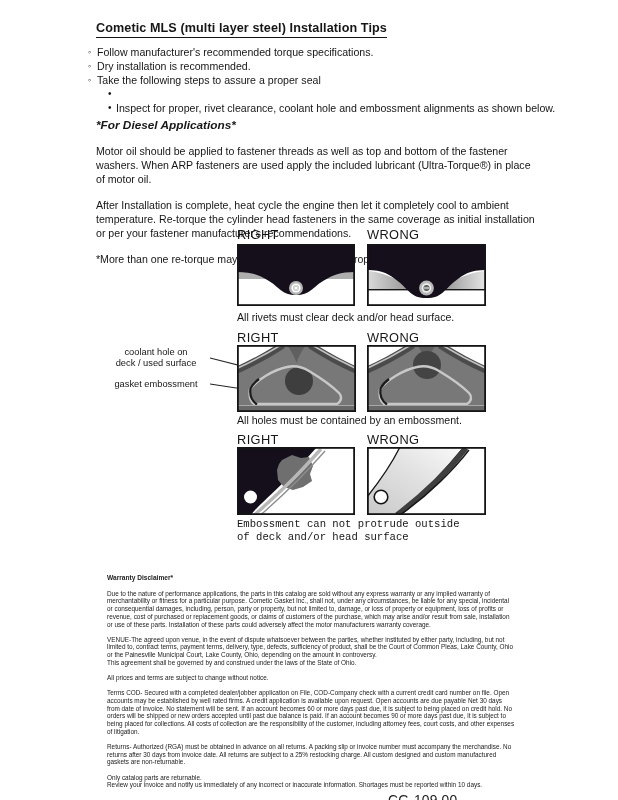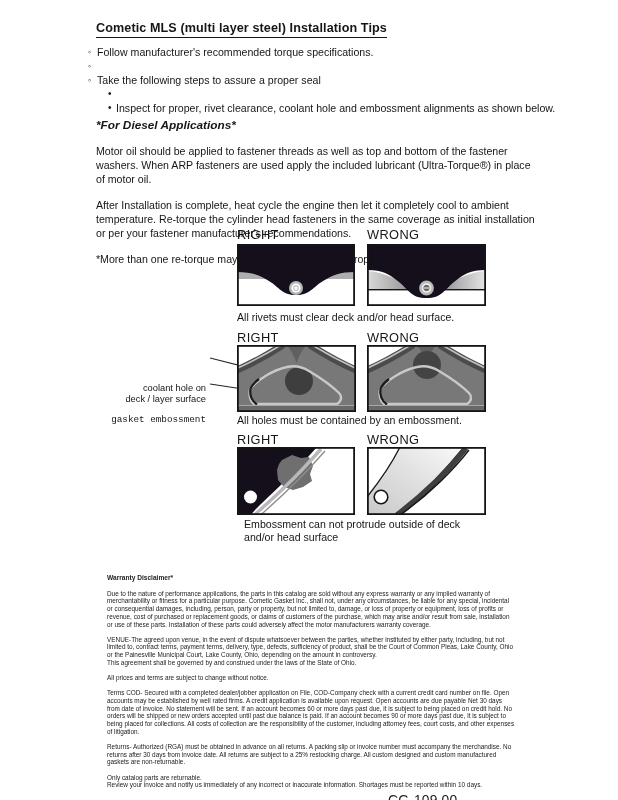--- a/index.html
+++ b/index.html
@@ -18,21 +18,21 @@
 
   .diesel{position:absolute;left:96px;top:118px;width:442px;font-size:10.6px;line-height:14px;}
   .diesel h2{font-size:11.8px;font-weight:bold;margin:0 0 9px 0;font-style:italic;}
   .diesel p{margin:12px 0 11px 0;}
 
   .dlabel{position:absolute;width:119px;font-size:12.8px;letter-spacing:.4px;}
   .dimg{position:absolute;display:block;}
   .dimg svg{display:block;}
   .dcaption{position:absolute;font-size:10.6px;line-height:12.5px;}
 
-  .callout{position:absolute;width:100px;text-align:right;font-size:9.3px;line-height:10.5px;margin-top:36px;}
+  .callout{position:absolute;width:100px;text-align:center;font-size:9.3px;line-height:10.5px;}
   .callout-lines{position:absolute;left:210px;top:354px;pointer-events:none;}
 
   .warranty{position:absolute;left:107px;top:574px;width:408px;font-size:6.4px;line-height:7.7px;color:#222;}
   .warranty h3{font-size:6.6px;font-weight:bold;margin:0 0 8px 0;}
   .warranty p{margin:0 0 7.5px 0;}
   .warranty p.tight{margin:0;}
 
   .page-code{position:absolute;left:388px;top:757px;font-size:13.8px;letter-spacing:.2px;color:#1b1b1b;margin-top:36px;}
 </style>
 </head>
@@ -42,20 +42,21 @@
 
   <div class="title">Cometic MLS (multi layer steel) Installation Tips</div>
 
   <div class="tips">
     <div class="tip">
       <span class="b">◦</span>
       <span>Follow manufacturer's recommended torque specifications.</span>
     </div>
     <div class="tip">
       <span class="b">◦</span>
+      <span>Dry installation is recommended.</span>
     </div>
     <div class="tip">
       <span class="b">◦</span>
       <span>Take the following steps to assure a proper seal</span>
     </div>
     <div class="tip sub">
       <span class="b">•</span>
     </div>
     <div class="tip sub">
       <span class="b">•</span>
@@ -112,23 +113,23 @@
     </svg>
   </div>
 
   <div class="dcaption" style="left:237px;top:311px;">All rivets must clear deck and/or head surface.</div>
 
   <div class="dlabel" style="left:237px;top:330px;">RIGHT</div>
   <div class="dlabel" style="left:367px;top:330px;">WRONG</div>
 
   <div class="callout" style="left:106px;top:347px;">
     <div>coolant hole on</div>
-    <div>deck / layer surface</div>
-  </div>
-  <div class="callout" style="left:106px;top:379px;font-family:Liberation Mono, monospace;">
+    <div>deck / used surface</div>
+  </div>
+  <div class="callout" style="left:106px;top:379px;">
     <div>gasket embossment</div>
   </div>
   <svg class="callout-lines" width="92" height="46" viewBox="0 0 92 46">
     <line x1="0" y1="4" x2="87" y2="26" stroke="#222" stroke-width="1.1"></line>
     <line x1="0" y1="30" x2="59" y2="39" stroke="#222" stroke-width="1.1"></line>
   </svg>
 
   <div class="dimg" style="left:237px;top:345px;">
     <svg width="119" height="67" viewBox="0 0 119 67">
       <rect width="119" height="67" fill="#787878"></rect>
@@ -195,21 +196,21 @@
       </defs>
       <rect width="119" height="68" fill="#ffffff"></rect>
       <path d="M33,0 H97 C83,17 61,42 33,68 H0 V50 C12,35 24,18 33,0 Z" fill="url(#lgBand)" stroke="#141414" stroke-width="1.3"></path>
       <path d="M99,1 C85,19 60,45 30,68" stroke="#3f3f3f" stroke-width="5.5" fill="none"></path>
       <path d="M102,3 C88,21 63,47 33,68" stroke="#161616" stroke-width="1.4" fill="none"></path>
       <circle cx="14" cy="50" r="6.8" fill="#ffffff" stroke="#141414" stroke-width="1.6"></circle>
       <rect x="0.9" y="0.9" width="117.2" height="66.2" fill="none" stroke="#141414" stroke-width="1.8"></rect>
     </svg>
   </div>
 
-  <div class="dcaption" style="left:244px;top:518px;width:234px;">Embossment can not protrude outside of deck and/or head surface</div>
+  <div class="dcaption" style="left:237px;top:518px;width:234px;font-family:Liberation Mono, monospace;">Embossment can not protrude outside of deck and/or head surface</div>
 
   <div class="warranty">
     <h3>Warranty Disclaimer*</h3>
     <p>Due to the nature of performance applications, the parts in this catalog are sold without any express warranty or any implied warranty of merchantability or fitness for a particular purpose.  Cometic Gasket Inc., shall not, under any circumstances, be liable for any special, incidental or consequential damages, including, person, party or property, but not limited to, damage, or loss of property or equipment, loss of profits or revenue, cost of purchased or replacement goods, or claims of customers of the purchase, which may arise and/or result from sale, installation or use of these parts.  Installation of these parts could adversely affect the motor manufacturers warranty coverage.</p>
     <p class="tight">VENUE-The agreed upon venue, in the event of dispute whatsoever between the parties, whether instituted by either party, including, but not limited to, contract terms, payment terms, delivery, type, defects, sufficiency of product, shall be the Court of Common Pleas, Lake County, Ohio or the Painesville Municipal Court, Lake County, Ohio, depending on the amount in controversy.</p>
     <p>This agreement shall be governed by and construed under the laws of the State of Ohio.</p>
     <p>All prices and terms are subject to change without notice.</p>
     <p>Terms COD- Secured with a completed dealer/jobber application on File, COD-Company check with a current credit card number on file.  Open accounts may be established by well rated firms.  A credit application is available upon request.  Open accounts are due payable Net 30 days from date of invoice.  No statement will be sent.  If an account becomes 60 or more days past due, it is subject to being placed on credit hold.  No orders will be shipped or new orders accepted until past due balance is paid.  If an account becomes 90 or more days past due, it is subject to being placed for collections.  All costs of collection are the responsibility of the customer, including attorney fees, court costs, and other expenses of litigation.</p>
     <p>Returns- Authorized (RGA) must be obtained in advance on all returns.  A packing slip or invoice number must accompany the merchandise.  No returns after 30 days from invoice date.  All returns are subject to a 25% restocking charge.  All custom designed and custom manufactured gaskets are non-returnable.</p>
     <p class="tight">Only catalog parts are returnable.</p>

